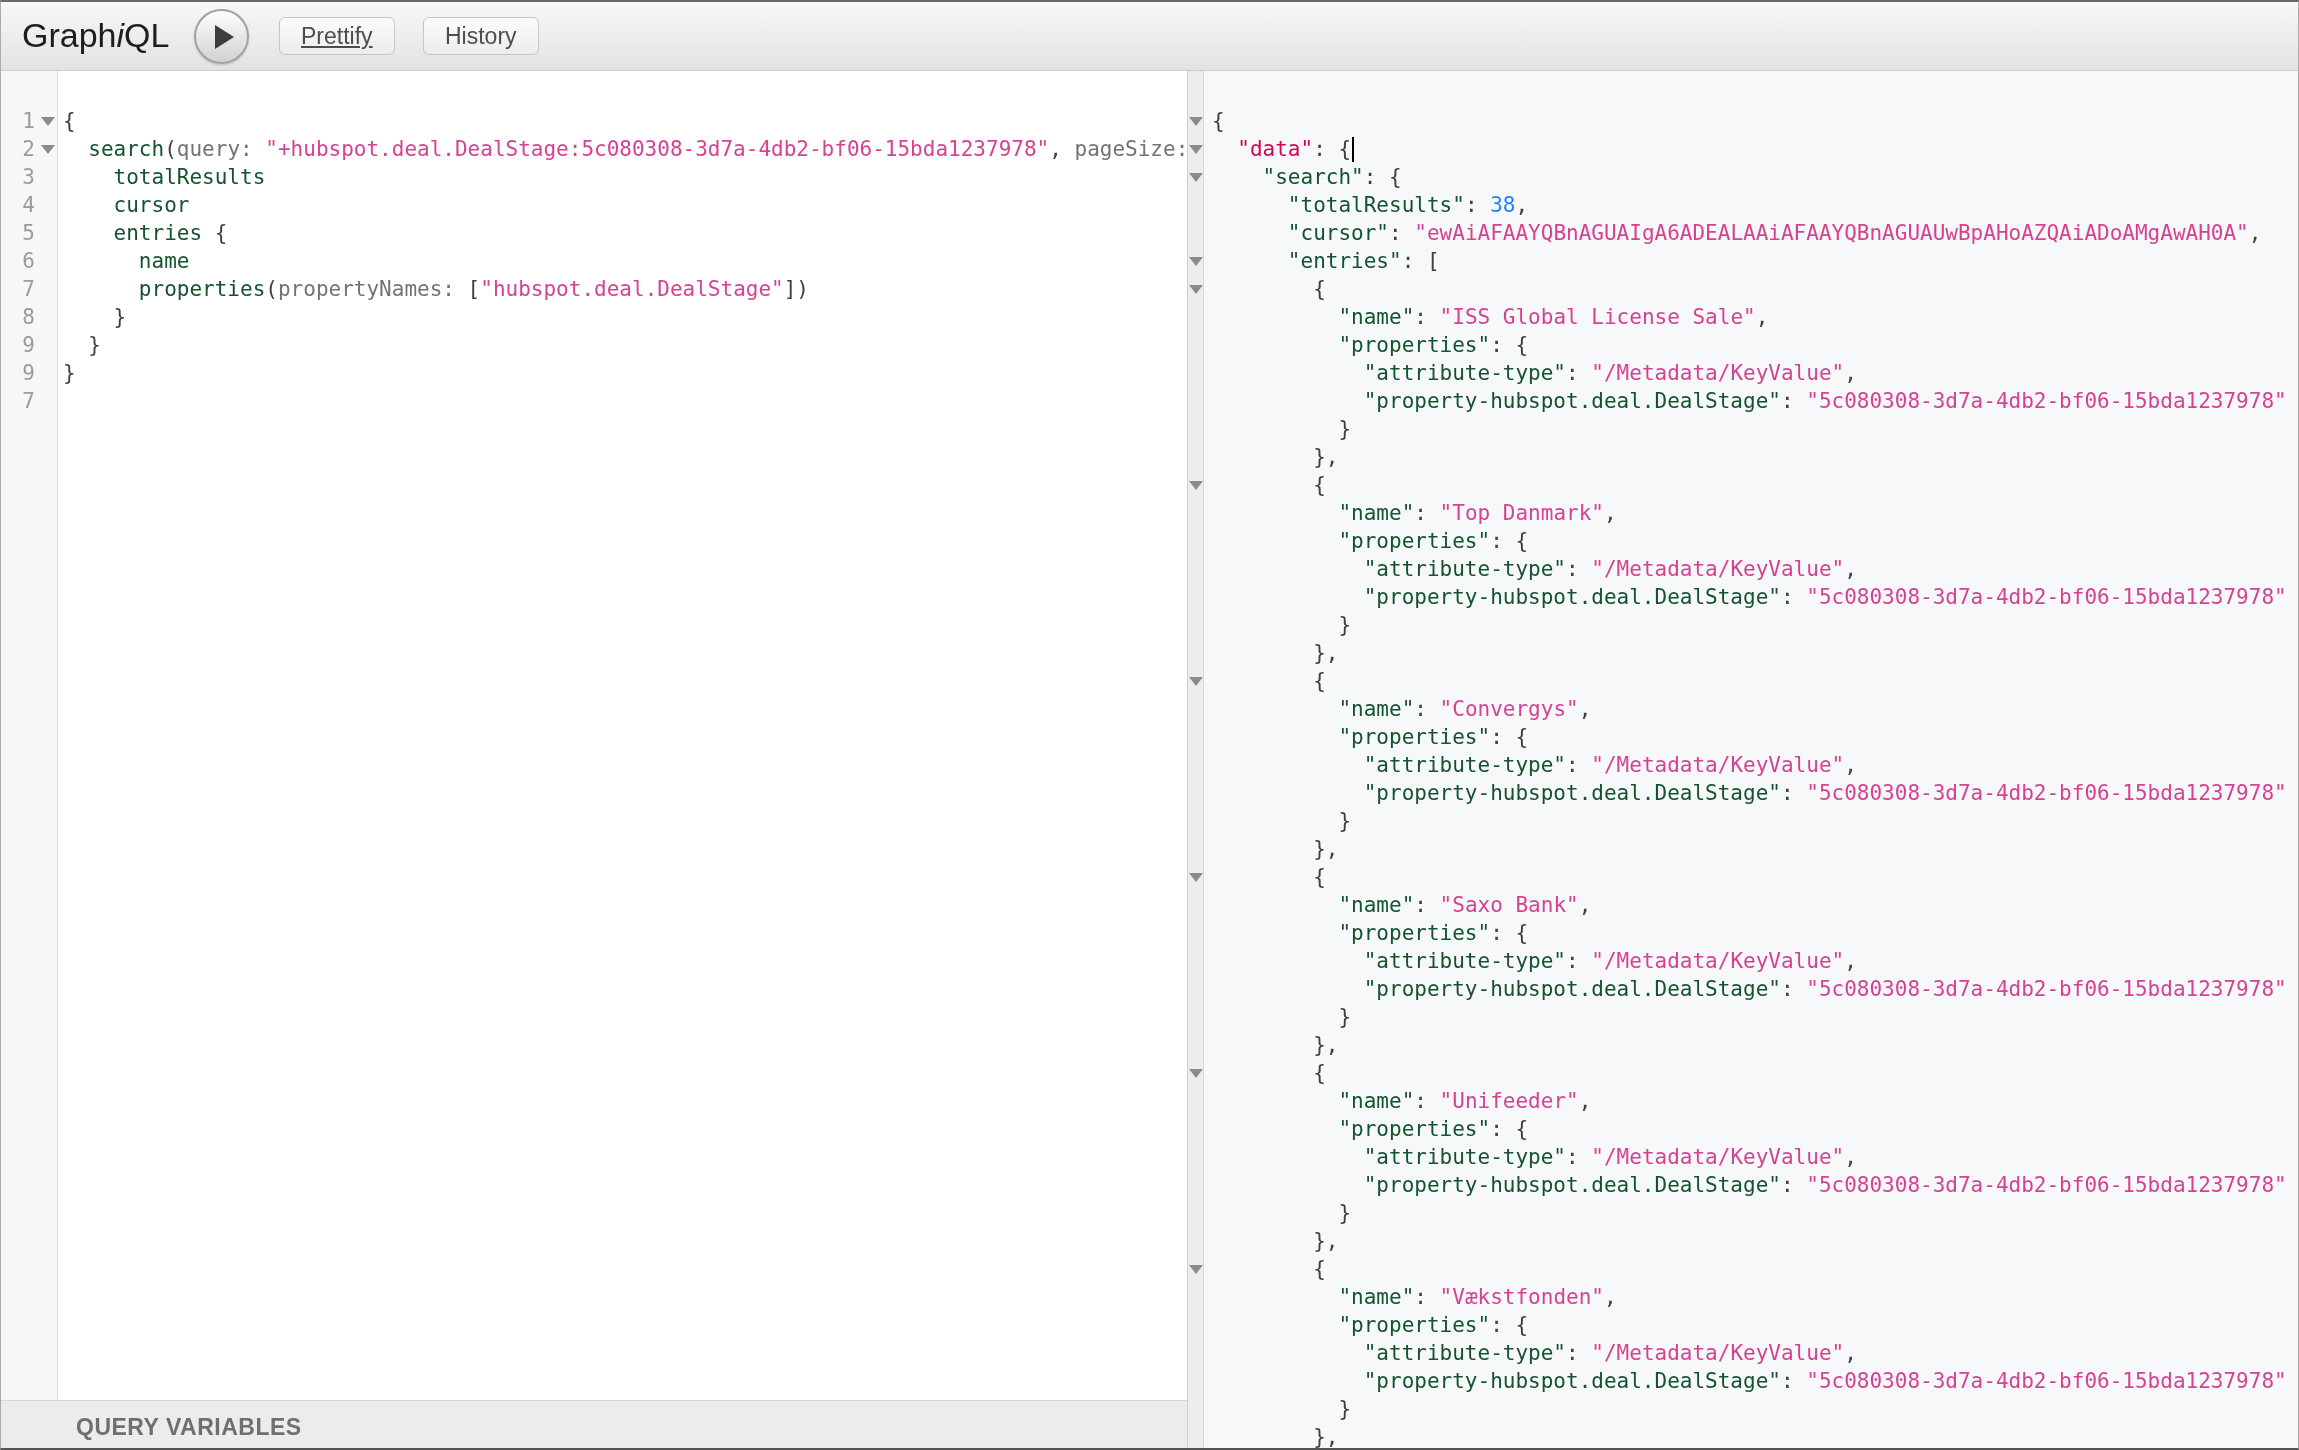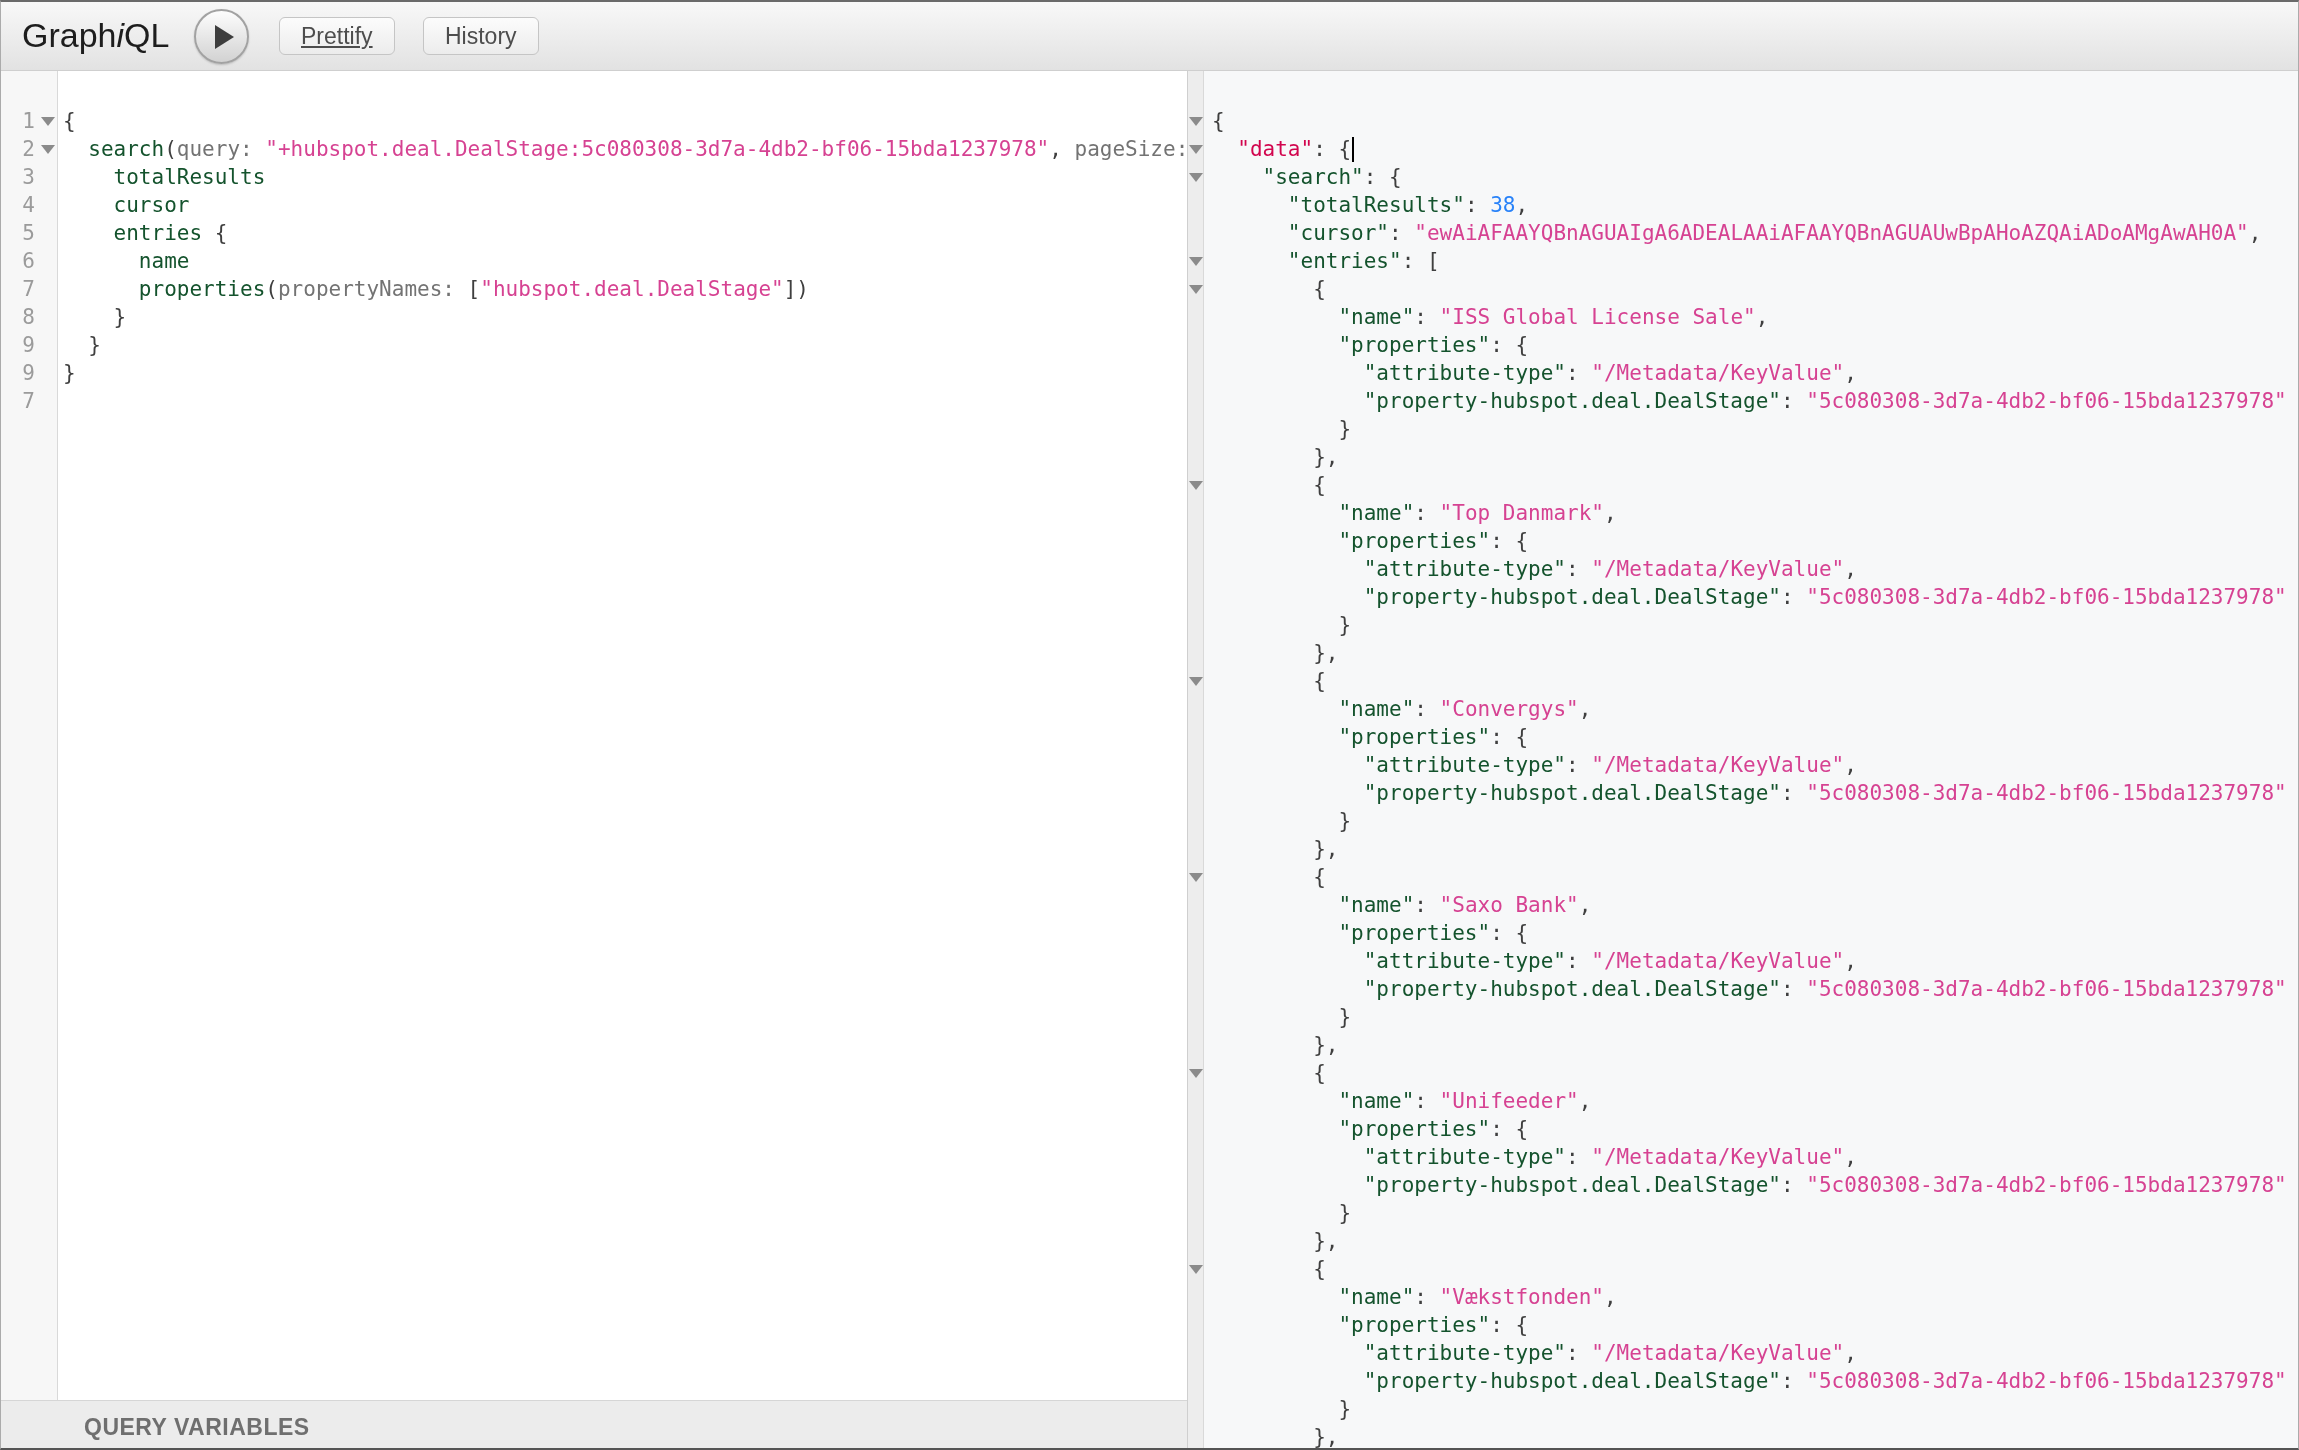--- a/index.html
+++ b/index.html
@@ -120,21 +120,20 @@
   .variables-header{
     position:absolute;left:0;bottom:0;width:1186px;height:48px;
     background:#ececec;
     border-top:1px solid #d6d6d6;
     box-sizing:border-box;
   }
   .variables-title{
     position:absolute;left:75px;top:13px;
     font-size:23px;font-weight:bold;color:#6f6f6f;
     letter-spacing:0.5px;
-    margin-left:8px;
   }
 </style>
 </head>
 <body>
 
 <div class="window">
 
   <div class="topbar">
     <div class="logo"><span>Graph</span><span class="it">i</span><span>QL</span></div>
 

